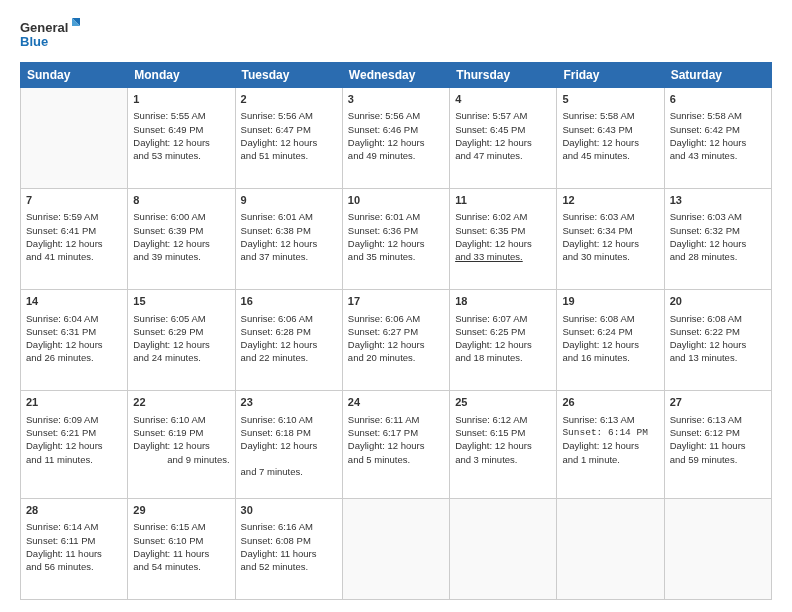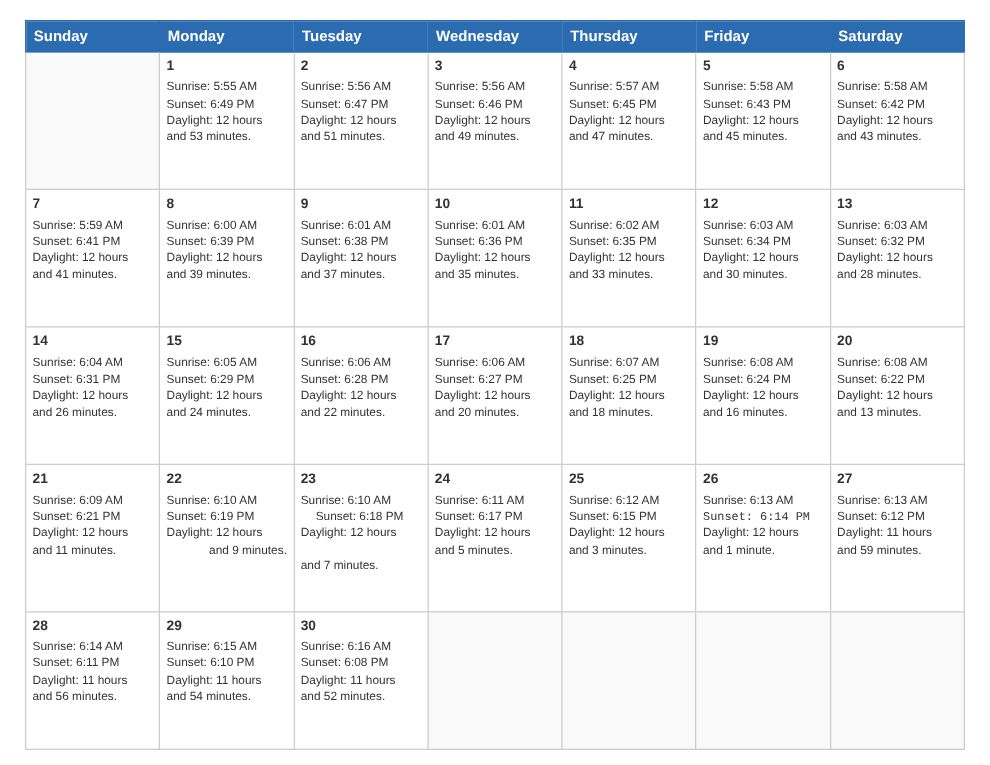--- a/index.html
+++ b/index.html
@@ -74,20 +74,34 @@
       margin-bottom: 2px;
     }
     .empty {
       background: #f9f9f9;
     }
   </style>
 </head>
 <body>
 
 <div class="page">
+  <div class="header">
+    <div class="logo">
+  <svg width="60" height="38" viewBox="0 0 60 38">
+    <text x="0" y="16" font-size="13" font-weight="bold" fill="#333" font-family="Arial">General</text>
+    <text x="0" y="30" font-size="13" font-weight="bold" fill="#1a6fb5" font-family="Arial">Blue</text>
+    <polygon points="52,2 60,2 60,10" fill="#1a6fb5"></polygon>
+    <polygon points="52,2 60,10 52,10" fill="#4a9fd5"></polygon>
+  </svg>
+</div>
+    <div class="title-block">
+      <div class="month-title"></div>
+      <div class="subtitle"></div>
+    </div>
+  </div>
 
   <table class="calendar">
     <thead>
       <tr id="weekday-header">
           <th>Sunday</th>
           <th>Monday</th>
           <th>Tuesday</th>
           <th>Wednesday</th>
           <th>Thursday</th>
           <th>Friday</th>
@@ -167,21 +181,21 @@
             <span style="display: block;">Sunrise: 6:01 AM</span>
             <span style="display: block;">Sunset: 6:36 PM</span>
             <span style="display: block;">Daylight: 12 hours</span>
             <span style="display: block;">and 35 minutes.</span>
           </td>
           <td>
             <span class="day-number">11</span>
             <span style="display: block;">Sunrise: 6:02 AM</span>
             <span style="display: block;">Sunset: 6:35 PM</span>
             <span style="display: block;">Daylight: 12 hours</span>
-            <span style="display: block;">and 33 minutes.</span>
+            <span style="display: block; text-decoration: underline;">and 33 minutes.</span>
           </td>
           <td>
             <span class="day-number">12</span>
             <span style="display: block;">Sunrise: 6:03 AM</span>
             <span style="display: block;">Sunset: 6:34 PM</span>
             <span style="display: block;">Daylight: 12 hours</span>
             <span style="display: block;">and 30 minutes.</span>
           </td>
           <td>
             <span class="day-number">13</span>
@@ -253,21 +267,21 @@
           <td>
             <span class="day-number">22</span>
             <span style="display: block;">Sunrise: 6:10 AM</span>
             <span style="display: block;">Sunset: 6:19 PM</span>
             <span style="display: block;">Daylight: 12 hours</span>
             <span style="display: block; text-align: right;">and 9 minutes.</span>
           </td>
           <td>
             <span class="day-number">23</span>
             <span style="display: block;">Sunrise: 6:10 AM</span>
-            <span style="display: block; margin-left: 12px;">Sunset: 6:18 PM</span>
+            <span style="display: block;">Sunset: 6:18 PM</span>
             <span style="display: block;">Daylight: 12 hours</span>
             <span style="display: block; margin-top: 12px;">and 7 minutes.</span>
           </td>
           <td>
             <span class="day-number">24</span>
             <span style="display: block;">Sunrise: 6:11 AM</span>
             <span style="display: block;">Sunset: 6:17 PM</span>
             <span style="display: block;">Daylight: 12 hours</span>
             <span style="display: block;">and 5 minutes.</span>
           </td>

